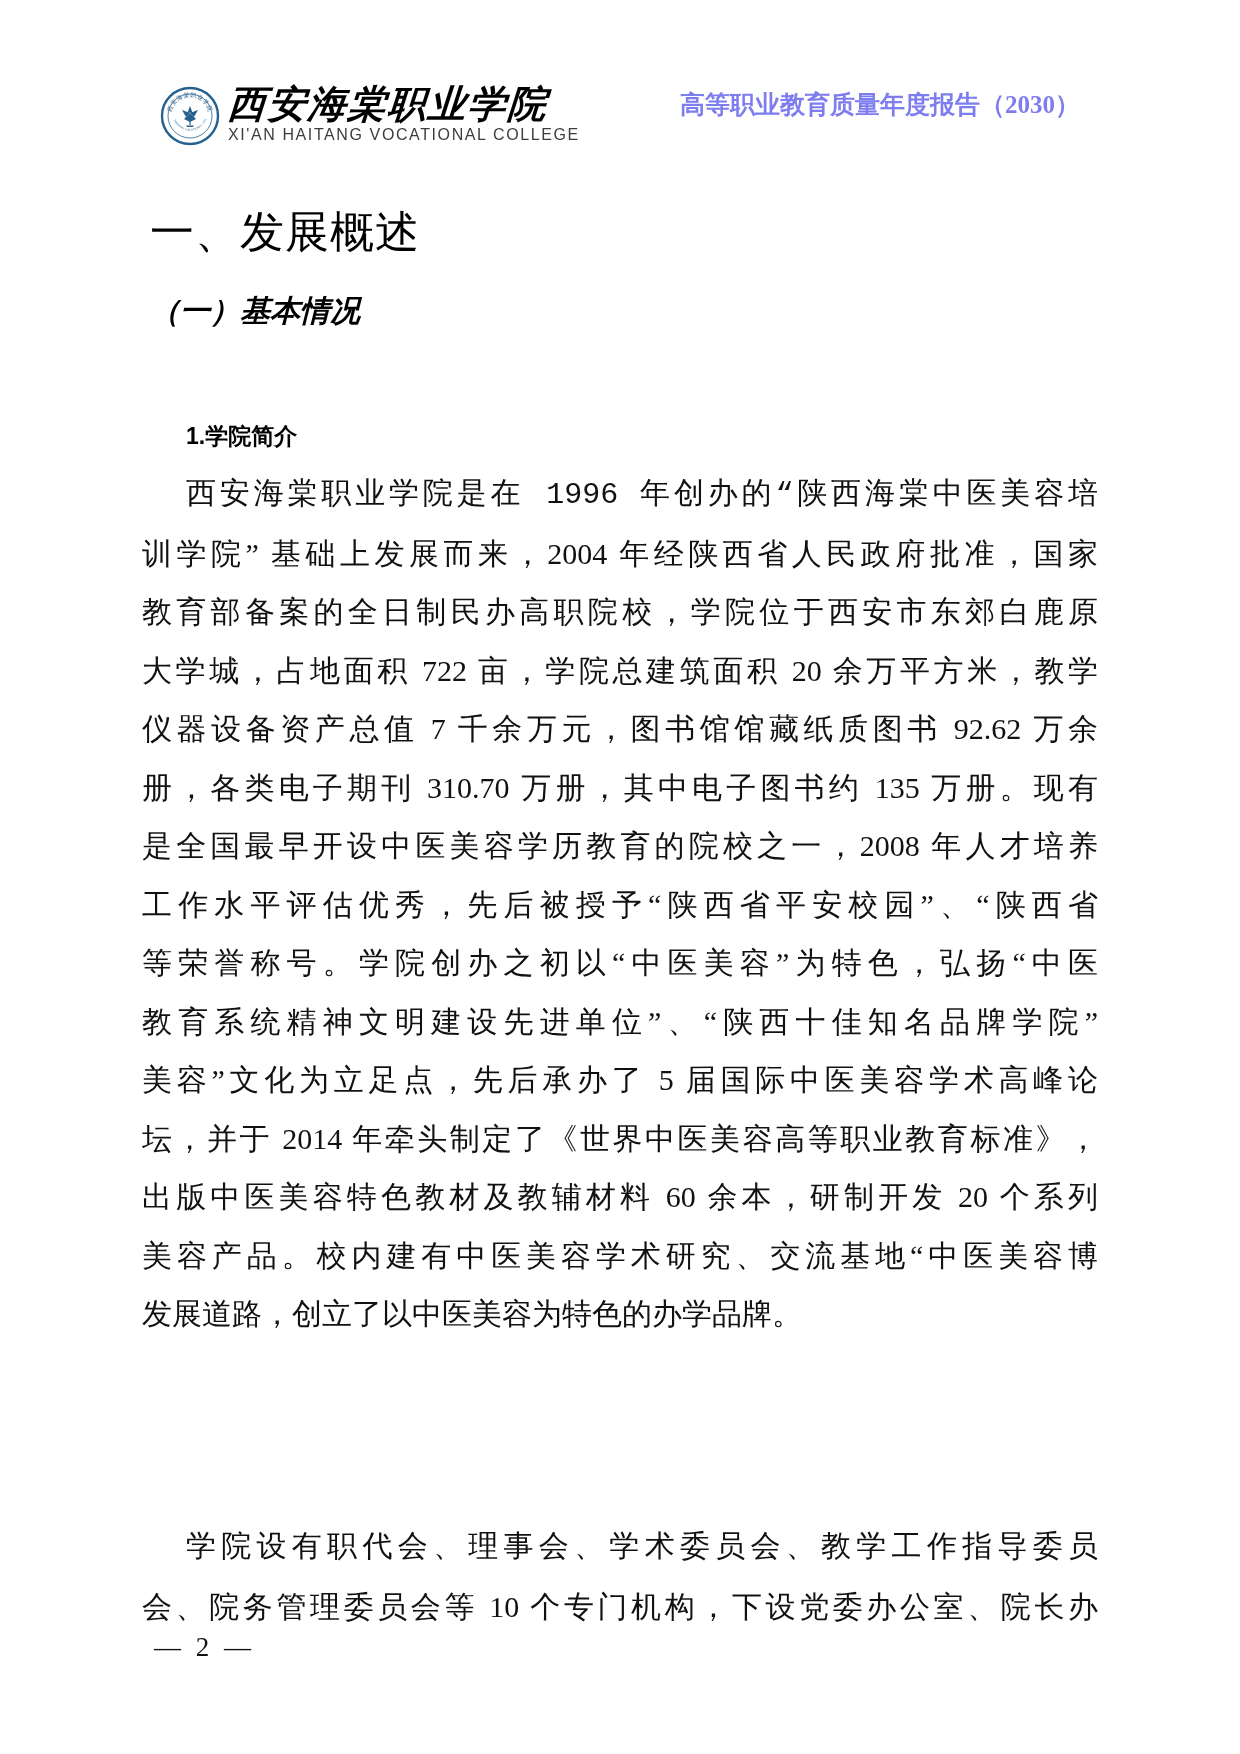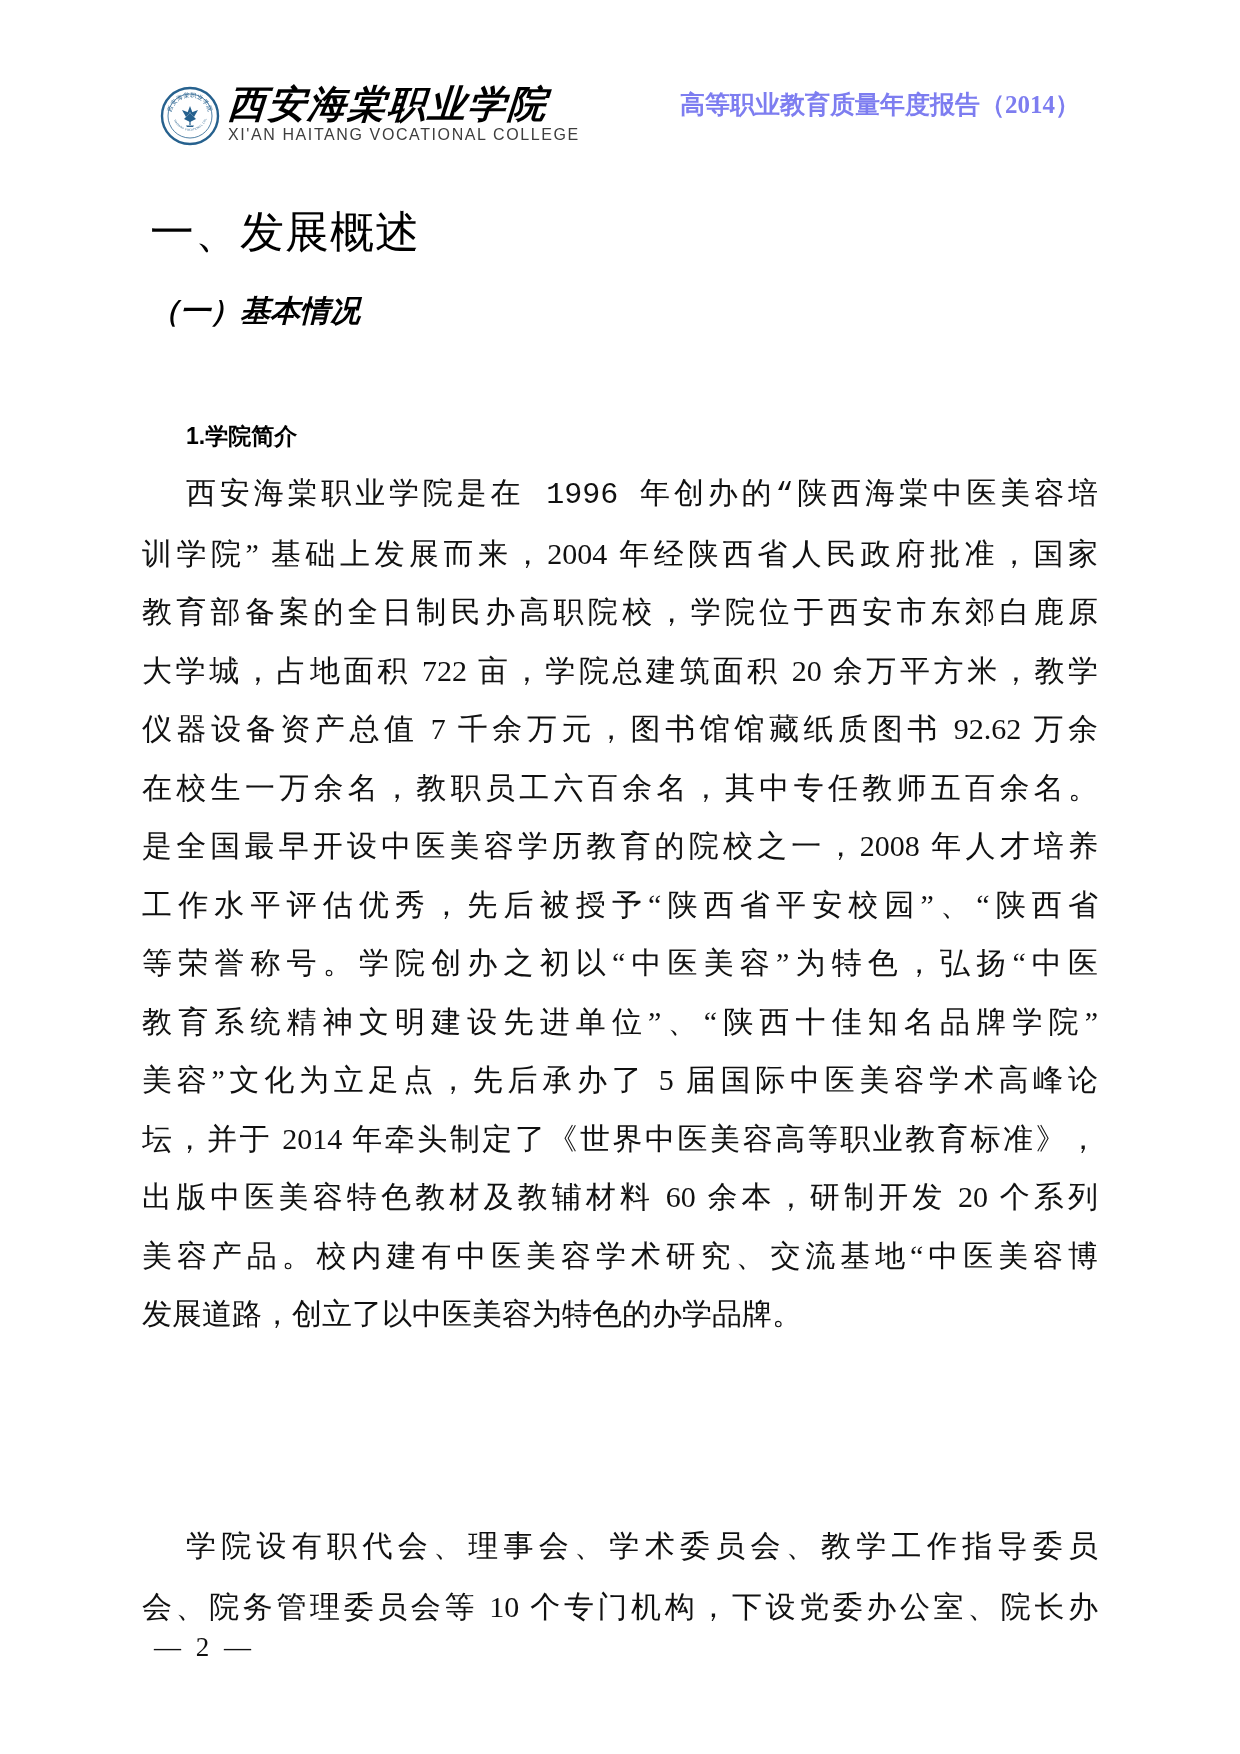--- a/index.html
+++ b/index.html
@@ -146,33 +146,33 @@
         <rect x="29.4" y="35" width="1.2" height="4"></rect>
         <path d="M26 39.5 H34 L33 41 H27 Z"></path>
       </g>
     </svg>
     <div class="logo-text">
       <div class="calligraphy">西安海棠职业学院</div>
       <div class="english">XI'AN HAITANG VOCATIONAL COLLEGE</div>
     </div>
   </div>
 
-  <div class="report-title" style="color: rgb(125, 125, 240);">高等职业教育质量年度报告（2014）</div>
+  <div class="report-title" style="color: rgb(125, 125, 240);">高等职业教育质量年度报告（2030）</div>
 
   <div class="h1">一、发展概述</div>
   <div class="h2">（一）基本情况</div>
   <div class="h3">1.学院简介</div>
 
   <div class="paragraph para-1">
       <div class="body-line indent">西安海棠职业学院是在 1996 年创办的“陕西海棠中医美容培</div>
       <div class="body-line">训学院” 基础上发展而来，2004 年经陕西省人民政府批准，国家</div>
       <div class="body-line">教育部备案的全日制民办高职院校，学院位于西安市东郊白鹿原</div>
       <div class="body-line">大学城，占地面积 722 亩，学院总建筑面积 20 余万平方米，教学</div>
       <div class="body-line">仪器设备资产总值 7 千余万元，图书馆馆藏纸质图书 92.62 万余</div>
-      <div class="body-line">在校生一万余名，教职员工六百余名，其中专任教师五百余名。</div>
+      <div class="body-line">册，各类电子期刊 310.70 万册，其中电子图书约 135 万册。现有</div>
       <div class="body-line">是全国最早开设中医美容学历教育的院校之一，2008 年人才培养</div>
       <div class="body-line">工作水平评估优秀，先后被授予“陕西省平安校园”、“陕西省</div>
       <div class="body-line">等荣誉称号。学院创办之初以“中医美容”为特色，弘扬“中医</div>
       <div class="body-line">教育系统精神文明建设先进单位”、“陕西十佳知名品牌学院”</div>
       <div class="body-line">美容”文化为立足点，先后承办了 5 届国际中医美容学术高峰论</div>
       <div class="body-line">坛，并于 2014 年牵头制定了《世界中医美容高等职业教育标准》，</div>
       <div class="body-line">出版中医美容特色教材及教辅材料 60 余本，研制开发 20 个系列</div>
       <div class="body-line">美容产品。校内建有中医美容学术研究、交流基地“中医美容博</div>
       <div class="body-line last">发展道路，创立了以中医美容为特色的办学品牌。</div>
     </div>

